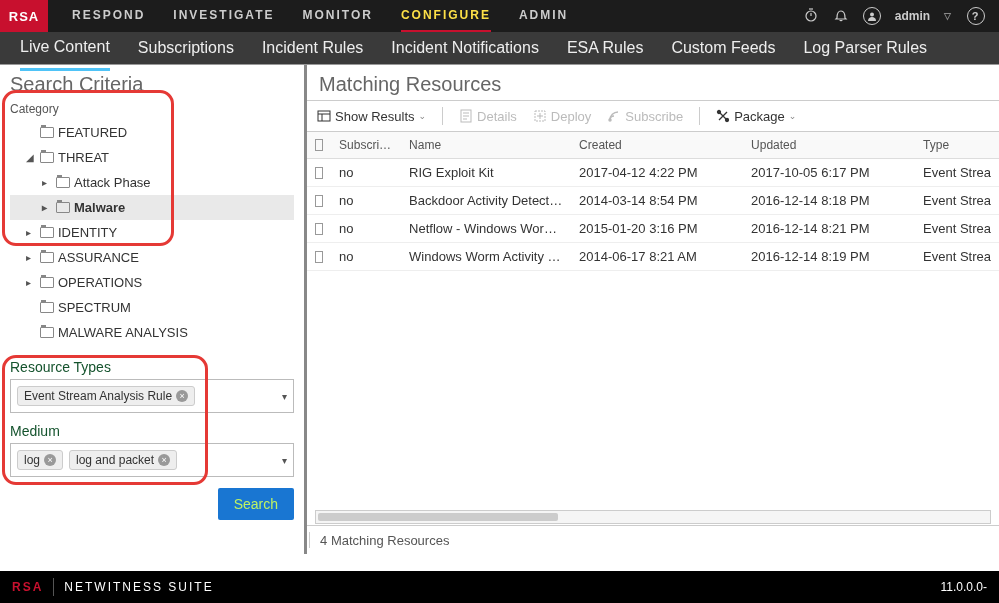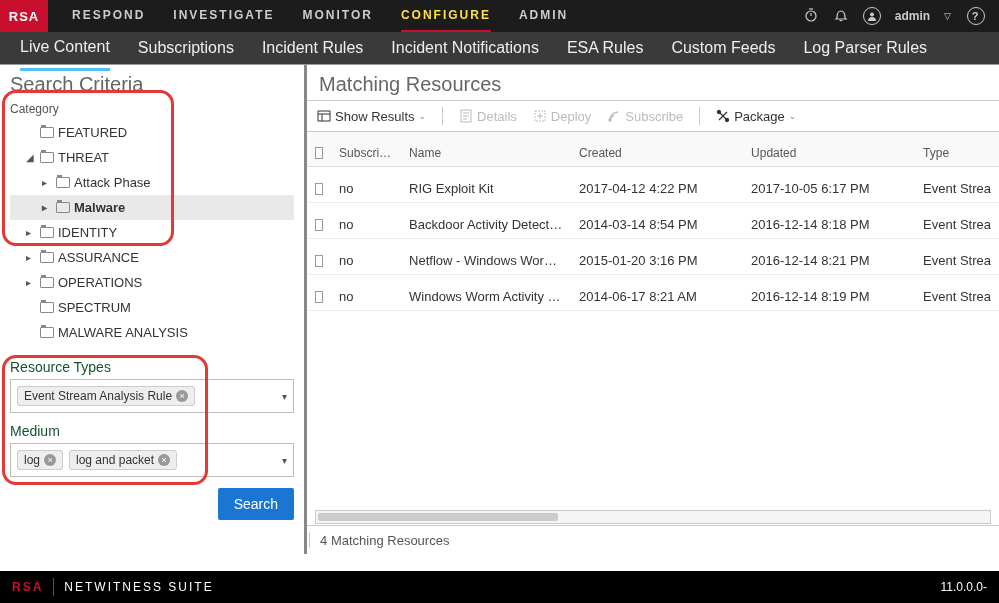--- a/index.html
+++ b/index.html
@@ -37,33 +37,33 @@
 
   .field-label { font-size: 14px; color: #14532d; margin-top: 10px; margin-bottom: 4px; }
   .multi-select { border: 1px solid #bbb; padding: 6px; display:flex; flex-wrap:wrap; gap:6px; align-items:center; min-height: 34px; position:relative; background:#fff; }
   .ms-caret { position:absolute; right:6px; top:50%; transform:translateY(-50%); font-size:10px; color:#555; }
   .chip { background:#eee; border:1px solid #ccc; border-radius: 3px; padding: 2px 6px; display:inline-flex; align-items:center; gap:4px; font-size:12px; }
   .chip-x { width:12px; height:12px; border-radius:50%; background:#999; color:#fff; font-size:9px; display:inline-flex; align-items:center; justify-content:center; cursor:pointer; }
 
   .red-callout { position:absolute; border: 3px solid #e53935; border-radius: 14px; pointer-events:none; }
 
   .search-btn-row { text-align: right; padding: 8px 10px 0 0; position:absolute; bottom:34px; right:0; width:100%; }
-  .search-btn { background:#1976d2; color:#ffffff; border:none; padding: 8px 16px; font-size:14px; border-radius:2px; cursor:pointer; }
+  .search-btn { background:#1976d2; color:#bef264; border:none; padding: 8px 16px; font-size:14px; border-radius:2px; cursor:pointer; }
 
   
   .content { flex: 1; display:flex; flex-direction:column; position:relative; }
   .content-title { font-size: 20px; color:#666; padding: 8px 12px 4px; font-weight: 300; }
   .toolbar { border-top:1px solid #ccc; border-bottom:1px solid #ccc; padding: 6px 10px; display:flex; align-items:center; gap: 16px; font-size:13px; }
   .tb-item { display:inline-flex; align-items:center; gap:4px; cursor:pointer; }
   .tb-item.disabled { color:#bbb; cursor:default; }
   .tb-sep { width:1px; height:18px; background:#ccc; }
 
   .table { flex:0 0 auto; }
   .thead { display:flex; border-bottom:1px solid #ddd; background:#f9f9f9; font-size:12px; color:#555; }
-  .th, .td { padding: 6px 8px; overflow:hidden; white-space:nowrap; text-overflow:ellipsis;margin-top:8px; }
+  .th, .td { padding: 6px 8px; overflow:hidden; white-space:nowrap; text-overflow:ellipsis; }
   .col-cb { width:24px; flex:0 0 24px; display:flex; align-items:center; justify-content:center; }
   .col-sub { width:70px; flex:0 0 70px; }
   .col-name { width:170px; flex:0 0 170px; }
   .col-created { width:172px; flex:0 0 172px; }
   .col-updated { width:172px; flex:0 0 172px; }
   .col-type { flex: 1; }
   .trow { display:flex; border-bottom:1px solid #eee; font-size:13px; }
   .cb { width:12px; height:12px; border:1px solid #999; display:inline-block; }
 
   .content-status { position:absolute; bottom:0; left:0; right:0; border-top:1px solid #ccc; padding:6px 2px; font-size:13px; color:#555; background:#fff; display:flex; align-items:center; }

